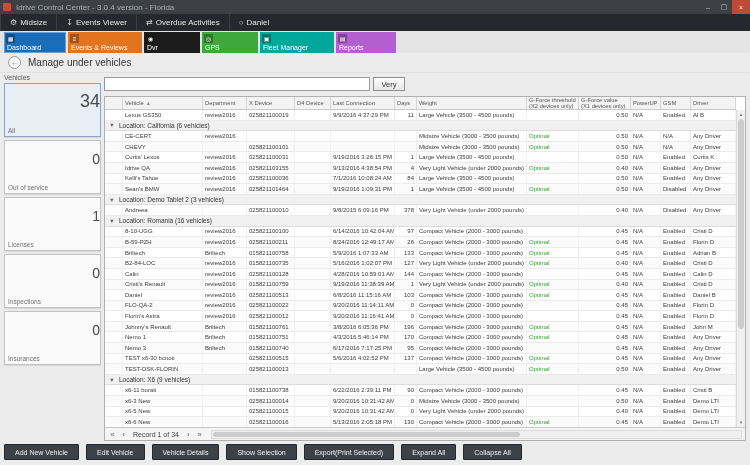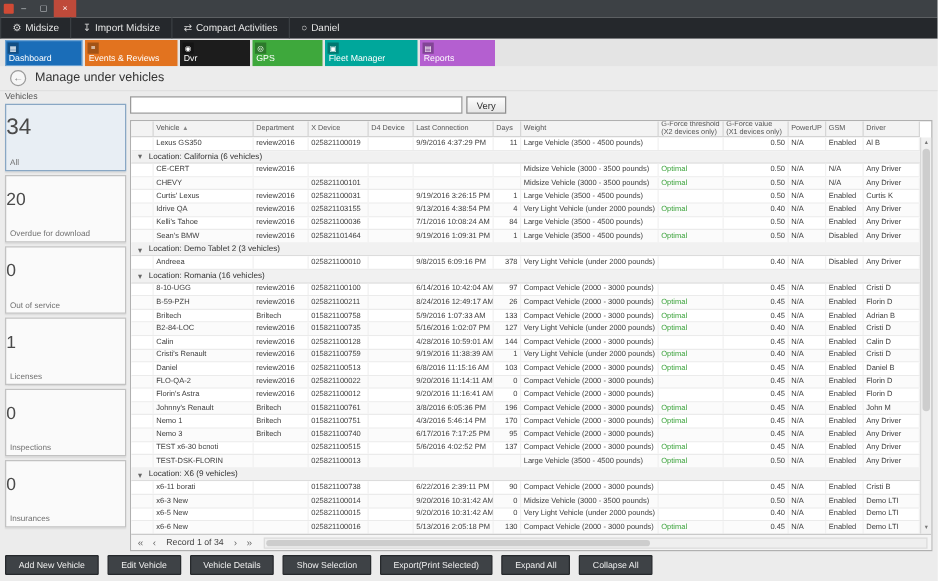--- a/index.html
+++ b/index.html
@@ -40,21 +40,21 @@
              display:flex; align-items:center; justify-content:center; font-size:8px; color:#777; background:#f6f6f6; }
   .pagetitle { margin-left:7px; font-size:10px; color:#333; }
 
   
   .sidebar { position:absolute; left:4px; top:74px; width:97px; }
   .sidebar-title { font-size:7px; color:#555; margin-bottom:2px; }
   .cards { display:flex; flex-direction:column; gap:3px; }
   .card { height:54px; background:#fafafa; border:1px solid #c2c2c2; position:relative;
           box-shadow:0 1px 1px rgba(0,0,0,0.08); }
   .card.active { background:#e8eef4; border-color:#89a7c4; }
-  .card-value { text-align:left; font-size:14px; color:#4a4a4a; margin-top:10px; }
+  .card-value { text-align:right; font-size:14px; color:#4a4a4a; margin-top:10px; }
   .card.active .card-value { font-size:18px; margin-top:7px; }
   .card-label { position:absolute; left:3px; bottom:2px; font-size:6.5px; color:#707070; white-space:nowrap; }
 
   
   .searchrow { position:absolute; left:104px; top:77px; display:flex; gap:3px; }
   .search-input { width:266px; height:14px; border:1px solid #9a9a9a; background:#fff;
                   font-size:8px; padding:0 3px; font-family:inherit; }
   .find-btn { width:32px; height:14px; background:linear-gradient(#fdfdfd,#e6e6e6); border:1px solid #8f8f8f;
               font-size:7.5px; color:#333; font-family:inherit; }
 
@@ -94,40 +94,41 @@
   
   .btnrow { position:absolute; left:4px; top:444px; display:flex; gap:7px; }
   .actbtn { height:16px; background:#3e4246; color:#f0f0f0; border:1px solid #26292c; font-size:7px;
             padding:0 10px; display:flex; align-items:center; border-radius:1px; font-family:inherit; white-space:nowrap; }
 </style>
 </head>
 <body>
 
 <div class="titlebar">
   <span class="appicon"></span>
+  <span class="wintitle">Idrive Control Center - 3.0.4 version - Florida</span>
   <div class="wincontrols">
     <span class="winbtn">–</span>
     <span class="winbtn">▢</span>
     <span class="winbtn close">×</span>
   </div>
 </div>
 
 <div class="toolbar">
   <div id="tb-actions">
       <div class="tb-action">
         <span class="tb-icon">⚙</span>
         <span>Midsize</span>
       </div>
       <div class="tb-action">
         <span class="tb-icon">↧</span>
-        <span>Import Midsize</span>
+        <span>Events Viewer</span>
       </div>
       <div class="tb-action">
         <span class="tb-icon">⇄</span>
-        <span>Compact Activities</span>
+        <span>Overdue Activities</span>
       </div>
       <div class="tb-action">
         <span class="tb-icon">○</span>
         <span>Daniel</span>
       </div>
     </div>
 </div>
 
 <div class="tabstrip" id="tabs">
     <div class="tab active" style="width: 62px; background: rgb(26, 109, 184);">
@@ -160,24 +161,20 @@
   <span class="backbtn">←</span>
   <span class="pagetitle">Manage under vehicles</span>
 </div>
 
 <div class="sidebar">
   <div class="sidebar-title">Vehicles</div>
   <div class="cards" id="cards">
       <div class="card active">
         <div class="card-value">34</div>
         <div class="card-label">All</div>
-      </div>
-      <div class="card">
-        <div class="card-value">20</div>
-        <div class="card-label">Overdue for download</div>
       </div>
       <div class="card">
         <div class="card-value">0</div>
         <div class="card-label">Out of service</div>
       </div>
       <div class="card">
         <div class="card-value">1</div>
         <div class="card-label">Licenses</div>
       </div>
       <div class="card">

